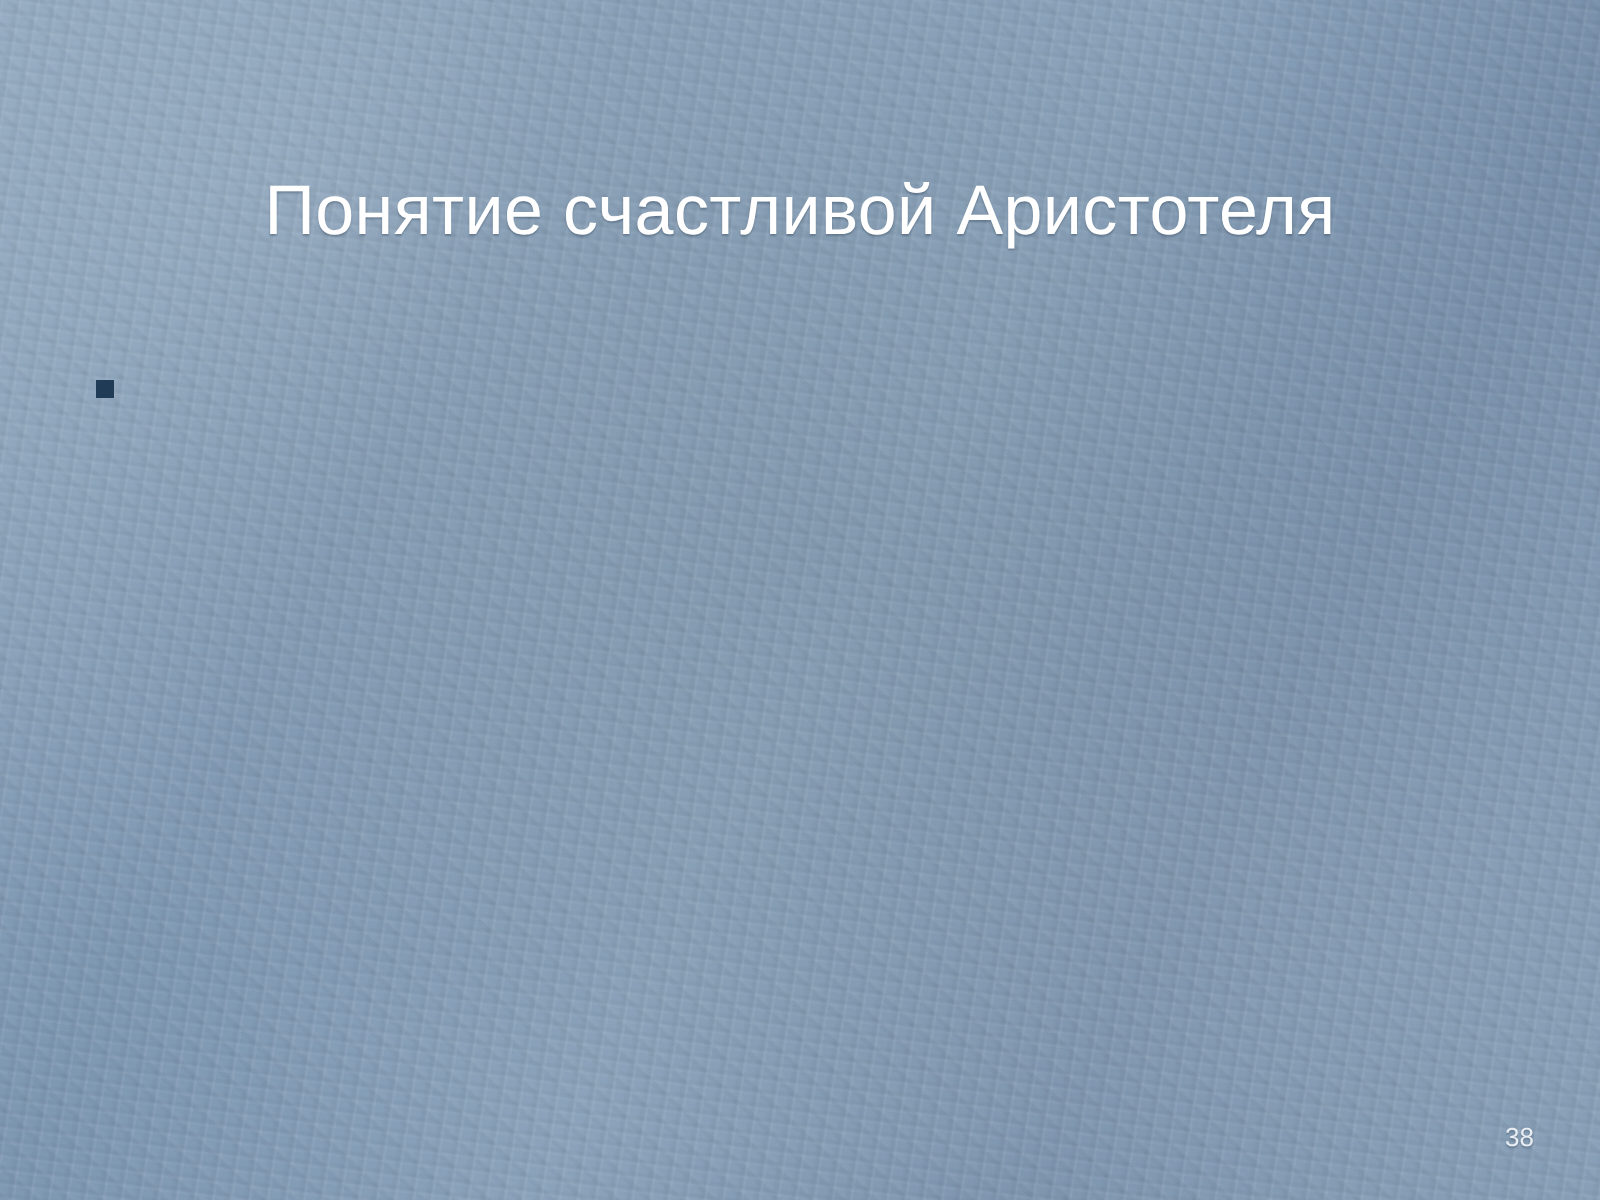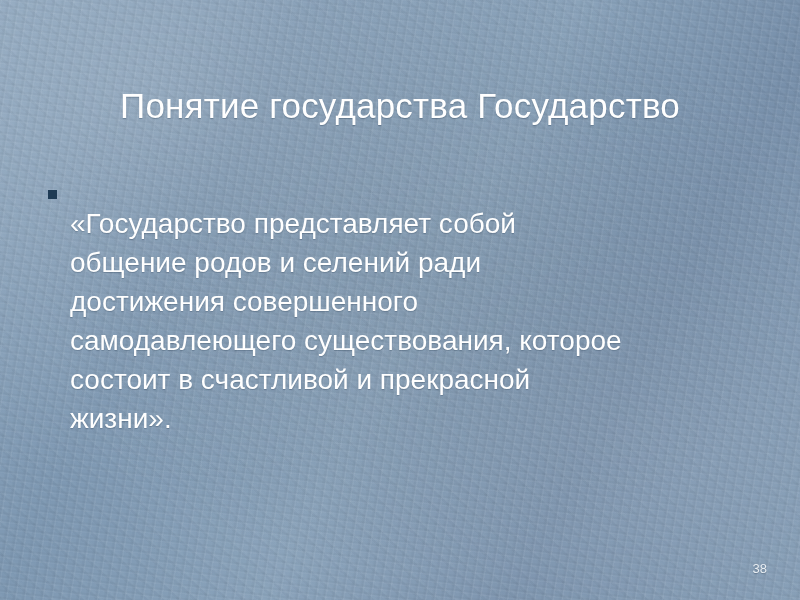--- a/index.html
+++ b/index.html
@@ -83,24 +83,23 @@
     color: #e9eef3;
     font-size: 13px;
     text-shadow: 0 1px 1px rgba(40,60,80,0.35);
   }
 </style>
 </head>
 <body>
 
 <div class="slide">
 
-  <h1 class="slide-title">Понятие государства Государство</h1>
+  <h1 class="slide-title">Понятие счастливой Аристотеля</h1>
 
   <div class="body-block">
     <div class="bullet-row">
       <span class="bullet-marker"></span>
-      <p class="bullet-text">«Государство представляет собой общение родов и селений ради достижения совершенного самодавлеющего существования, которое состоит в счастливой и прекрасной жизни».</p>
     </div>
   </div>
 
   <div class="page-number">38</div>
 
 </div>
 
 </body></html>

